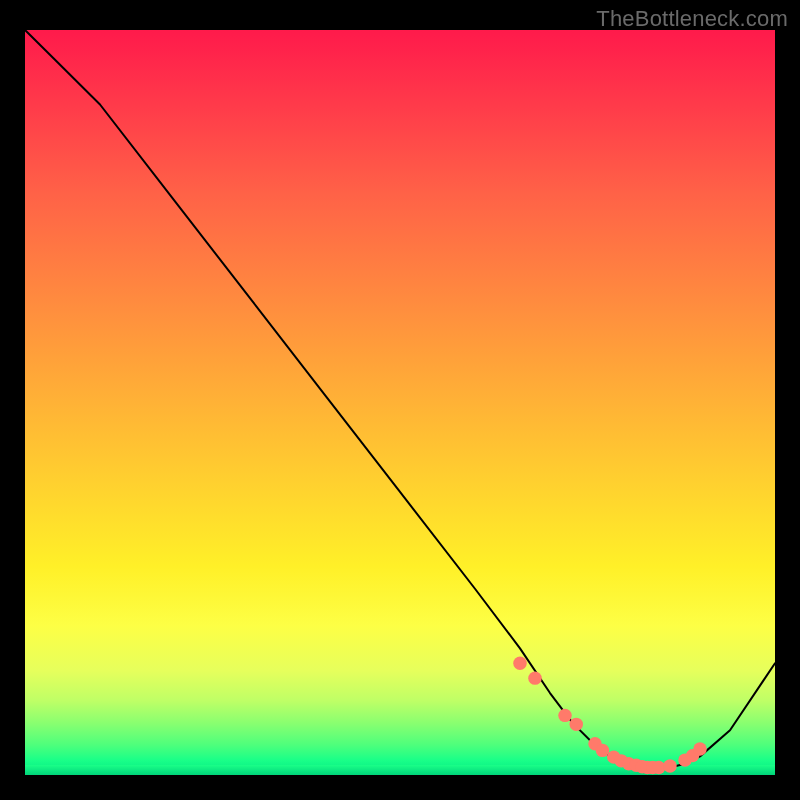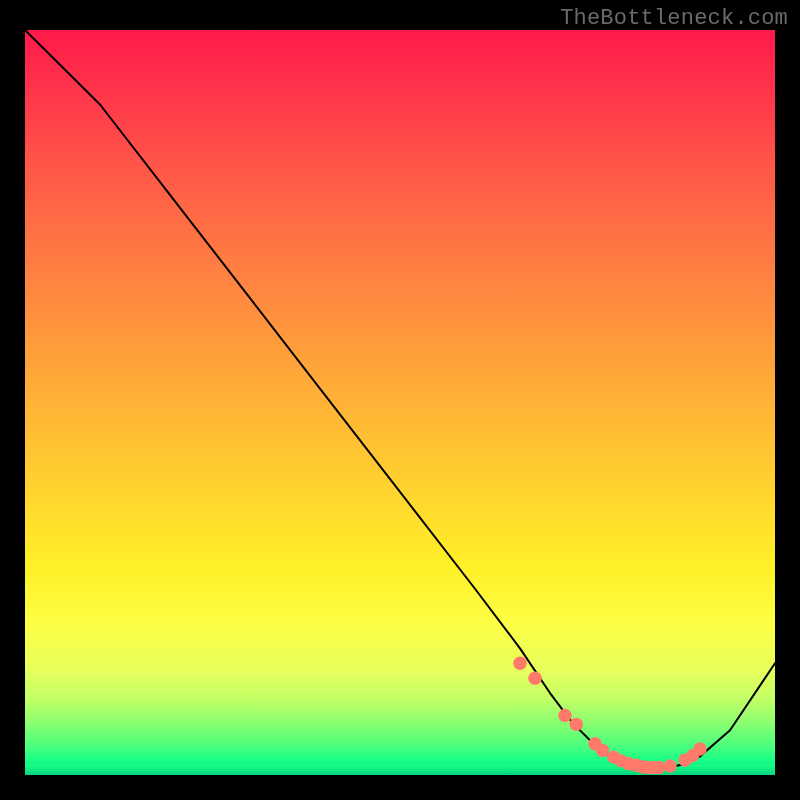--- a/index.html
+++ b/index.html
@@ -19,21 +19,20 @@
   }
   .watermark {
     position: absolute;
     top: 6px;
     right: 12px;
     color: #6a6a6a;
     font-size: 22px;
     font-weight: 500;
     letter-spacing: 0.2px;
     user-select: none;
-    font-family: Liberation Mono, monospace;
   }
   .plot {
     position: absolute;
     left: 25px;
     top: 30px;
     width: 750px;
     height: 745px;
   }
   .gradient {
     position: absolute;

